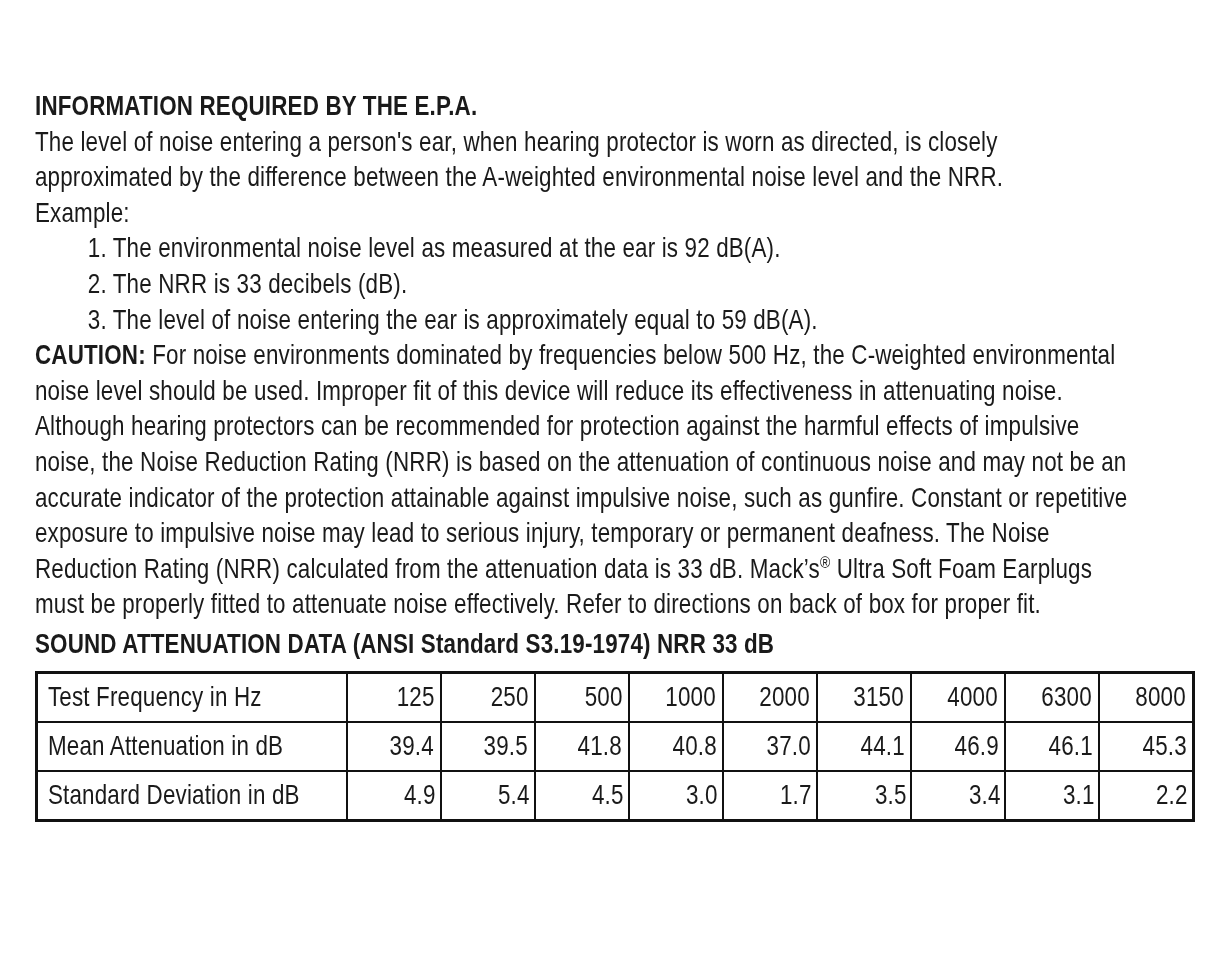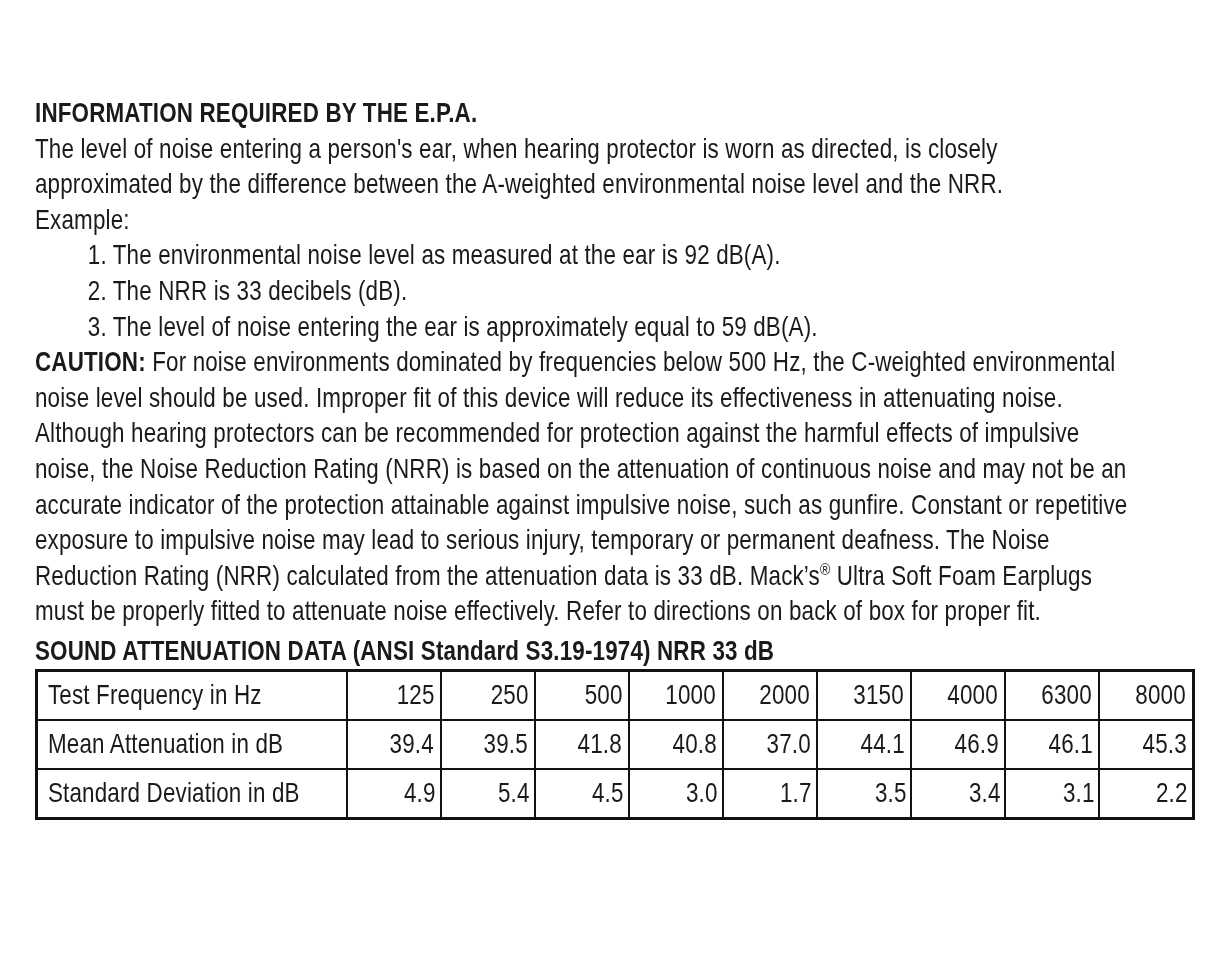--- a/index.html
+++ b/index.html
@@ -14,40 +14,41 @@
   }
   .page {
     position: relative;
     width: 1225px;
     height: 953px;
     background: #ffffff;
   }
   .doc {
     position: absolute;
     left: 35px;
-    top: 95px;
+    top: 88px;
     width: 1160px;
   }
   .line {
     font-size: 28px;
     line-height: 35.6px;
     white-space: nowrap;
     transform: scaleX(0.8);
     transform-origin: 0 50%;
     letter-spacing: 0.2px;
   }
   .bold { font-weight: bold; }
   .indent { padding-left: 66px; }
   .reg-sup {
     font-size: 0.62em;
     vertical-align: super;
     line-height: 0;
   }
   .attn-heading { margin-top: 4px; }
   table.attn {
+    margin-top: 9px;
     border-collapse: collapse;
     table-layout: fixed;
     width: 1157px;
     border: 3px solid #111;
   }
   table.attn td {
     border: 2px solid #111;
     height: 47px;
     font-size: 28px;
     text-align: right;

